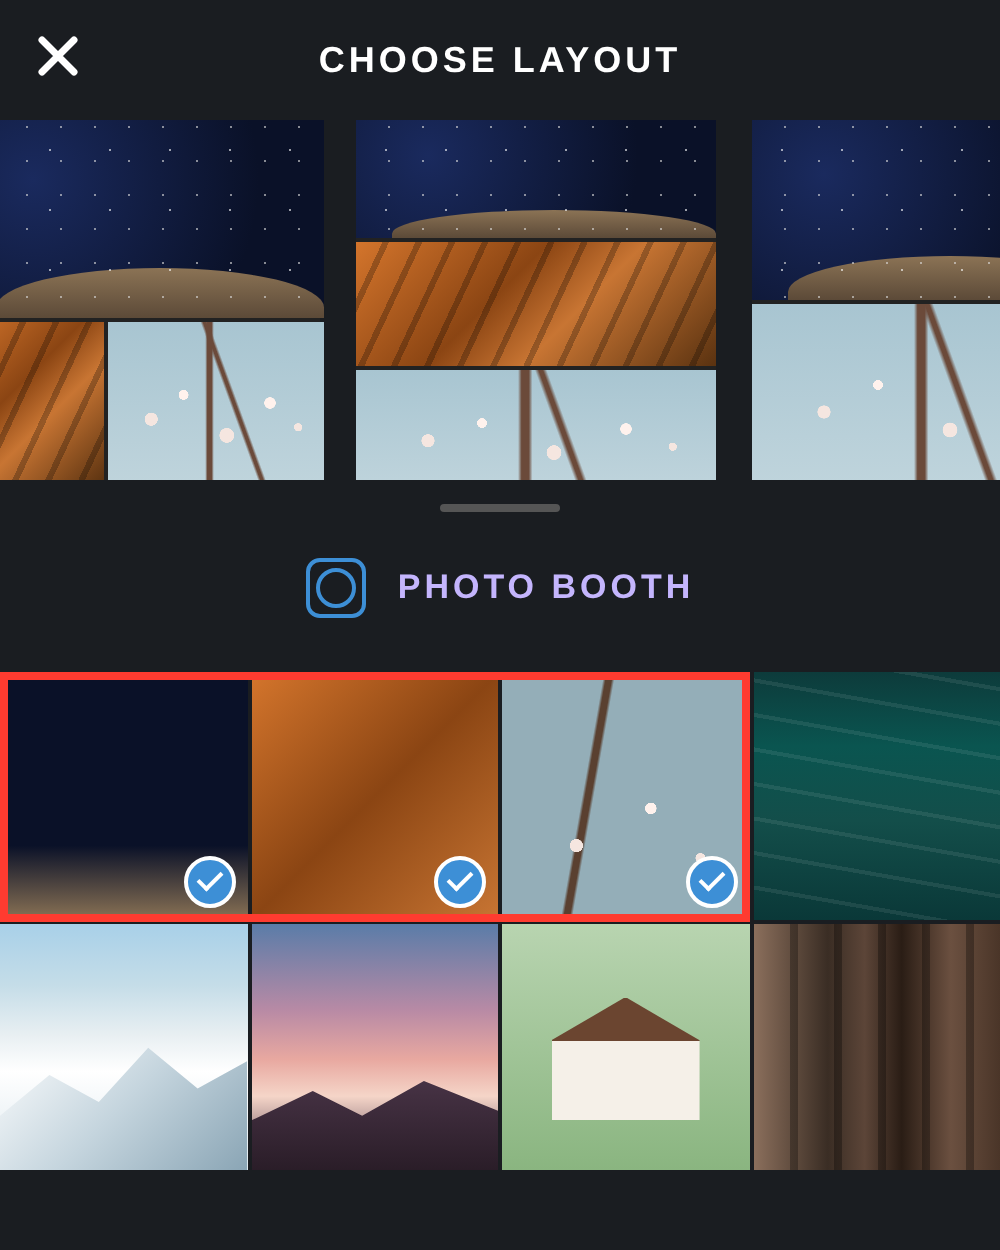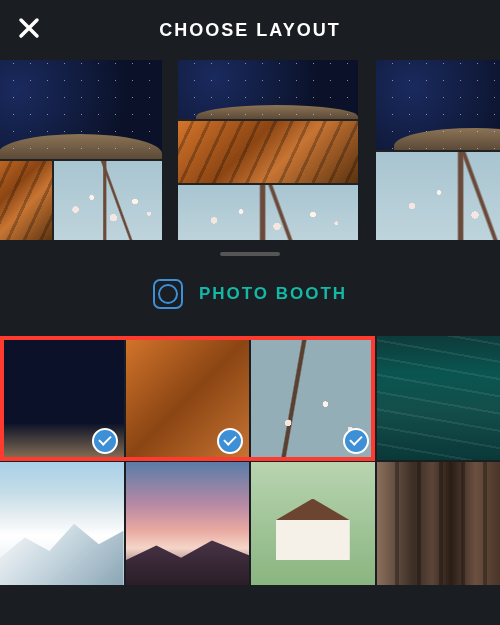--- a/index.html
+++ b/index.html
@@ -86,21 +86,21 @@
   gap: 16px;
   height: 40px;
   margin-bottom: 22px;
   cursor: pointer;
 }
 .cam-icon {
   width: 30px; height: 30px; border: 2px solid #3d8fd6; border-radius: 7px;
   display: flex; align-items: center; justify-content: center;
 }
 .cam-icon::before { content:''; width: 16px; height: 16px; border: 2px solid #3d8fd6; border-radius: 50%; }
-.pb-label { color: #14b8a6; font-size: 17px; font-weight: 600; letter-spacing: 2px; }
+.pb-label { color: #c4b5fd; font-size: 17px; font-weight: 600; letter-spacing: 2px; }
 
 .grid {
   display: grid;
   grid-template-columns: repeat(4, 1fr);
   gap: 2px;
 }
 .thumb {
   position: relative;
   aspect-ratio: 1;
   background: #333;

